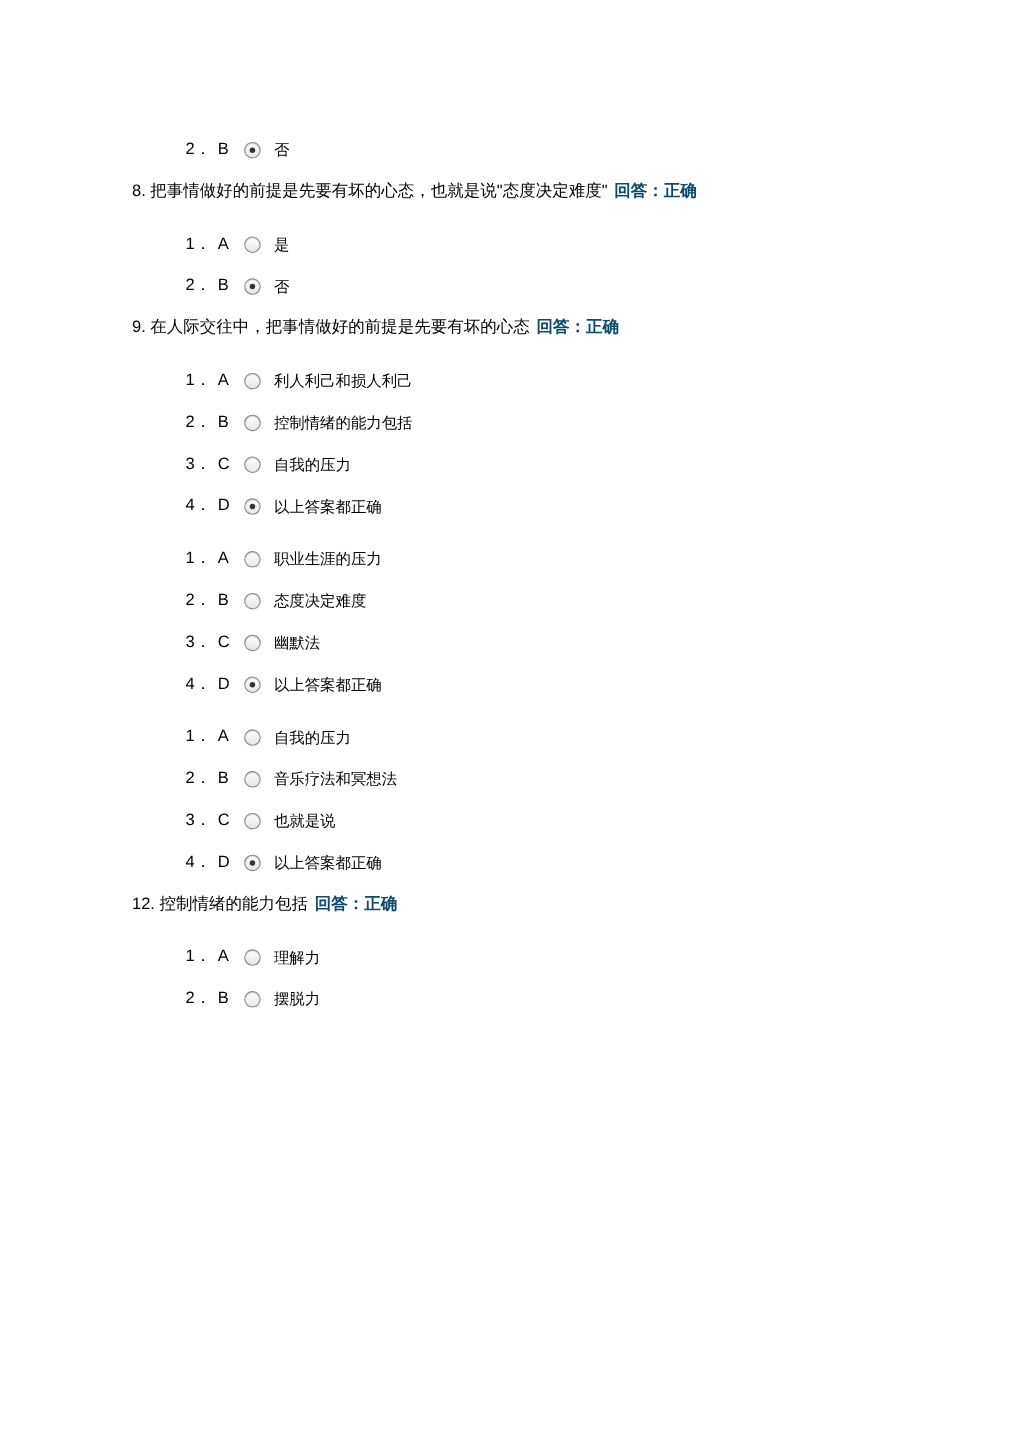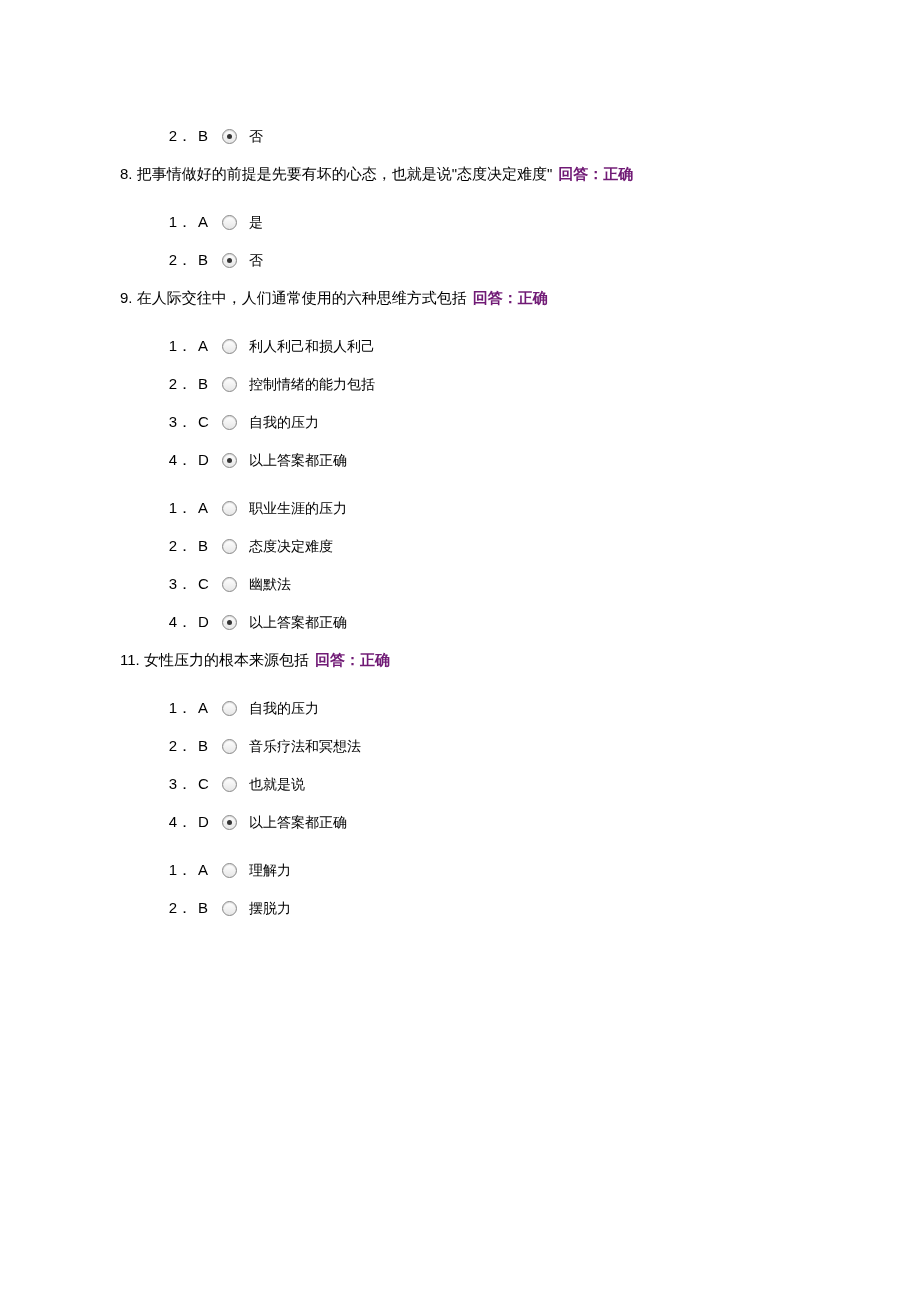--- a/index.html
+++ b/index.html
@@ -49,21 +49,21 @@
       top: 4px;
       left: 4px;
     }
     .question {
       margin: 8px 0 6px 0;
     }
     .question-text {
       display: inline;
     }
     .answer-status {
-      color: #701a75;
+      color: #0c4a6e;
       font-weight: bold;
       margin-left: 6px;
     }
     .option-text {
       font-size: 14px;
     }
     .options-block {
       margin: 24px 0 14px 0;
     }
   </style>
@@ -87,21 +87,21 @@
         <span class="radio-icon"></span>
         <span class="option-text">是</span>
       </div>
       <div class="option-row">
         <span class="option-num">2．</span>
         <span class="option-letter">B</span>
         <span class="radio-icon selected"></span>
         <span class="option-text">否</span>
       </div>
     </div>
-    <div class="question"><span>9. </span><span class="question-text">在人际交往中，人们通常使用的六种思维方式包括</span><span class="answer-status">回答：正确</span></div>
+    <div class="question"><span>9. </span><span class="question-text">在人际交往中，把事情做好的前提是先要有坏的心态</span><span class="answer-status">回答：正确</span></div>
     <div class="options-block">
       <div class="option-row">
         <span class="option-num">1．</span>
         <span class="option-letter">A</span>
         <span class="radio-icon"></span>
         <span class="option-text">利人利己和损人利己</span>
       </div>
       <div class="option-row">
         <span class="option-num">2．</span>
         <span class="option-letter">B</span>
@@ -140,21 +140,20 @@
         <span class="radio-icon"></span>
         <span class="option-text">幽默法</span>
       </div>
       <div class="option-row">
         <span class="option-num">4．</span>
         <span class="option-letter">D</span>
         <span class="radio-icon selected"></span>
         <span class="option-text">以上答案都正确</span>
       </div>
     </div>
-    <div class="question"><span>11. </span><span class="question-text">女性压力的根本来源包括</span><span class="answer-status">回答：正确</span></div>
     <div class="options-block">
       <div class="option-row">
         <span class="option-num">1．</span>
         <span class="option-letter">A</span>
         <span class="radio-icon"></span>
         <span class="option-text">自我的压力</span>
       </div>
       <div class="option-row">
         <span class="option-num">2．</span>
         <span class="option-letter">B</span>
@@ -167,20 +166,21 @@
         <span class="radio-icon"></span>
         <span class="option-text">也就是说</span>
       </div>
       <div class="option-row">
         <span class="option-num">4．</span>
         <span class="option-letter">D</span>
         <span class="radio-icon selected"></span>
         <span class="option-text">以上答案都正确</span>
       </div>
     </div>
+    <div class="question"><span>12. </span><span class="question-text">控制情绪的能力包括</span><span class="answer-status">回答：正确</span></div>
     <div class="options-block">
       <div class="option-row">
         <span class="option-num">1．</span>
         <span class="option-letter">A</span>
         <span class="radio-icon"></span>
         <span class="option-text">理解力</span>
       </div>
       <div class="option-row">
         <span class="option-num">2．</span>
         <span class="option-letter">B</span>

